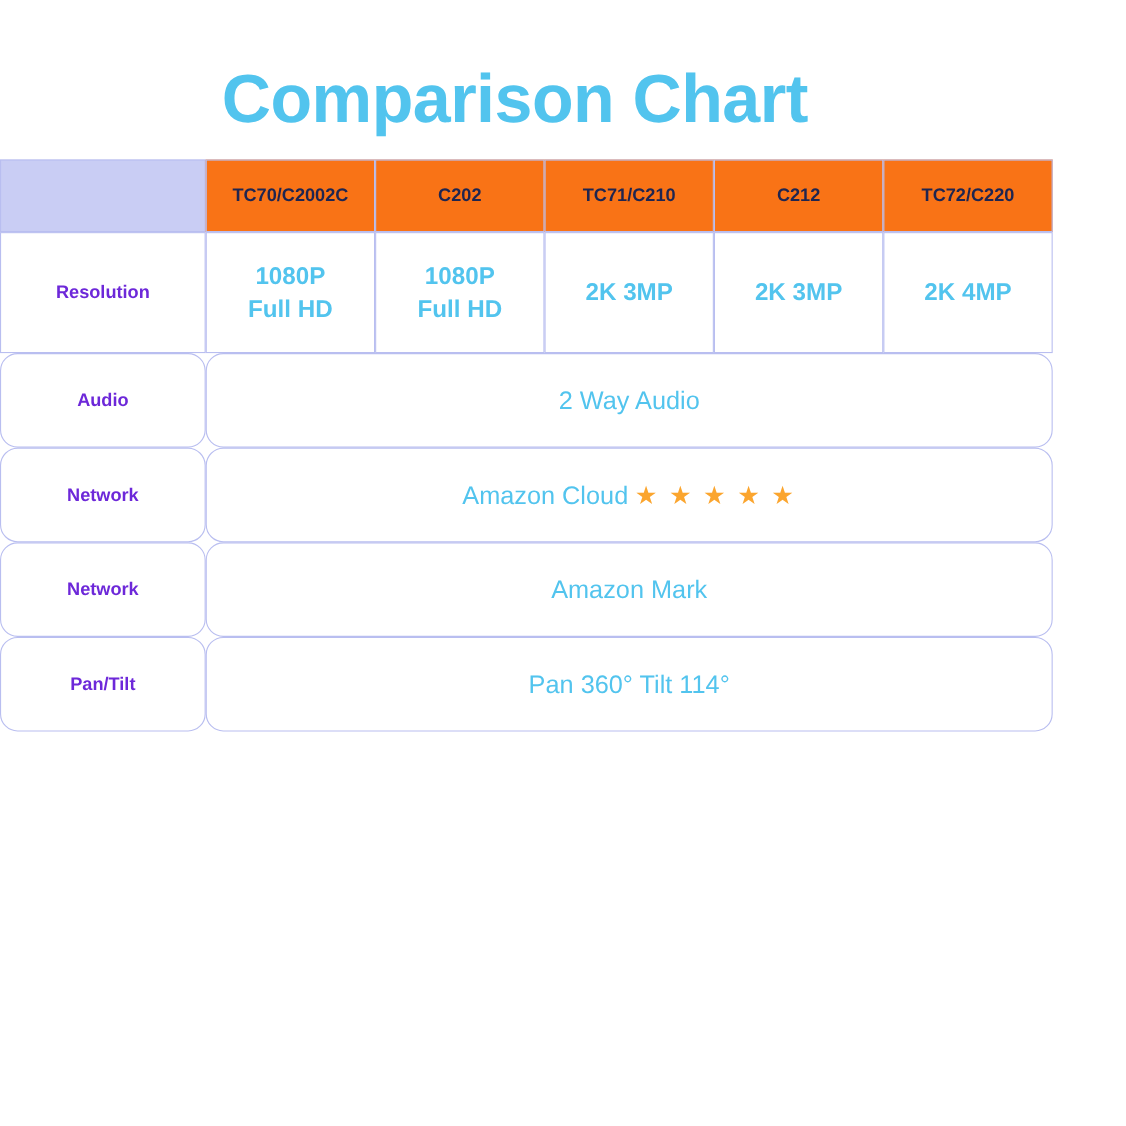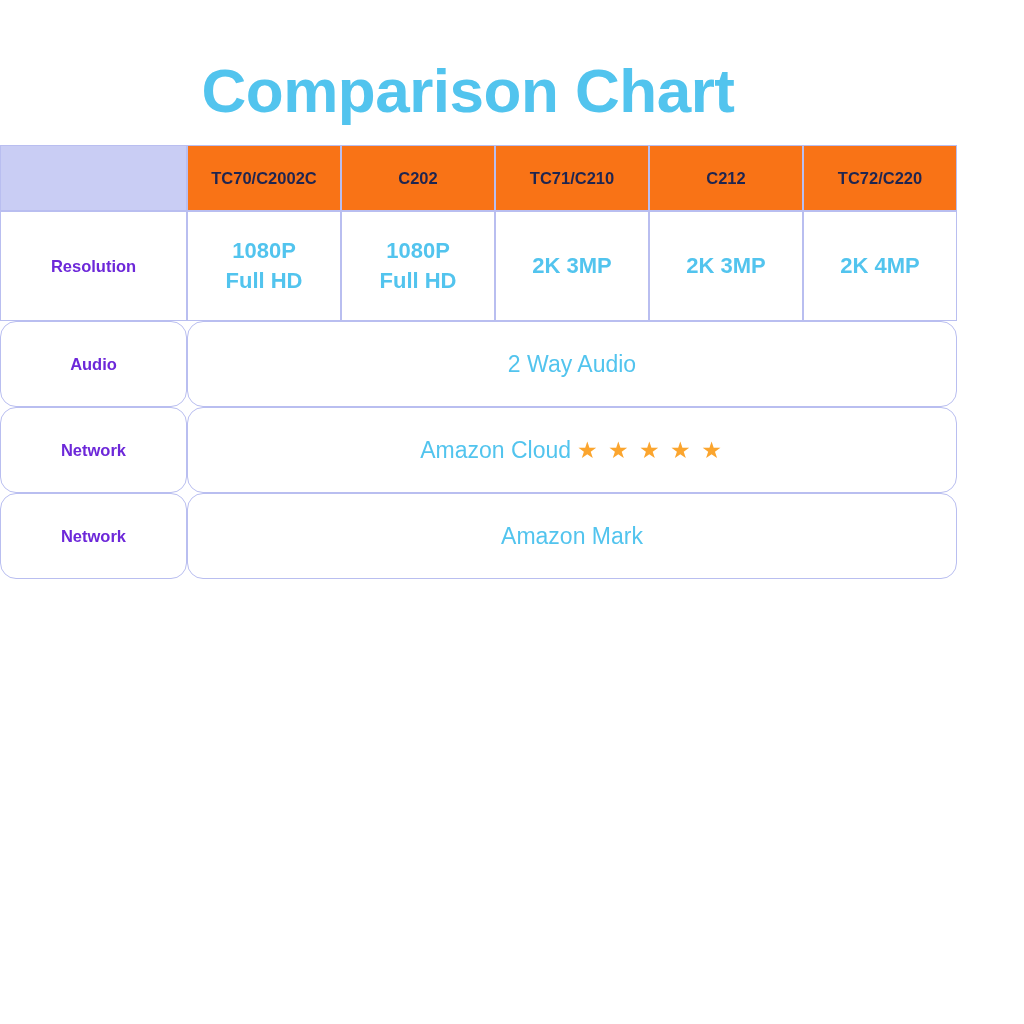--- a/index.html
+++ b/index.html
@@ -147,18 +147,22 @@
             <span class="stars">★ ★ ★ ★ ★</span>
           </span>
         </td>
       </tr>
 
       <tr class="mid">
         <td class="rowlabel">Network</td>
         <td class="merged" colspan="5">Amazon Mark</td>
       </tr>
 
+      <tr class="mid">
+        <td class="rowlabel">Pan/Tilt</td>
+        <td class="merged" colspan="5">Pan 360°  Tilt 114°</td>
+      </tr>
 
 
 
     </tbody>
   </table>
 </div>
 
 </body></html>

